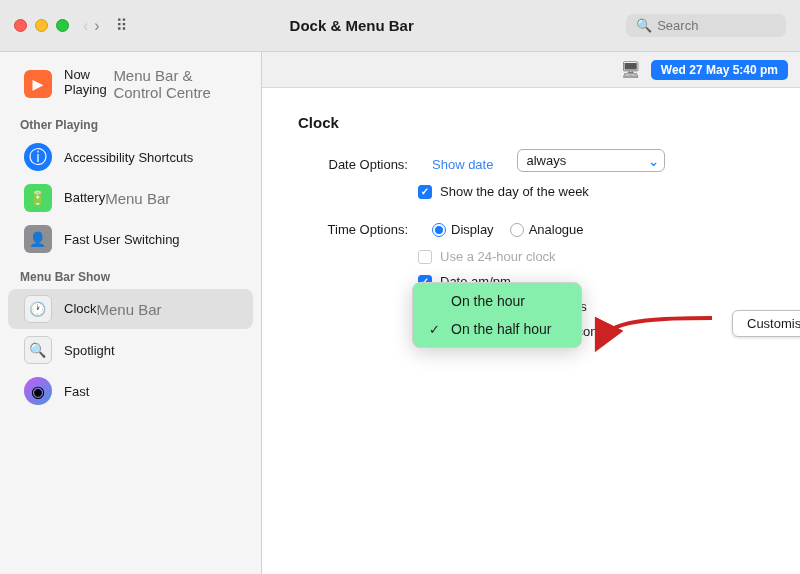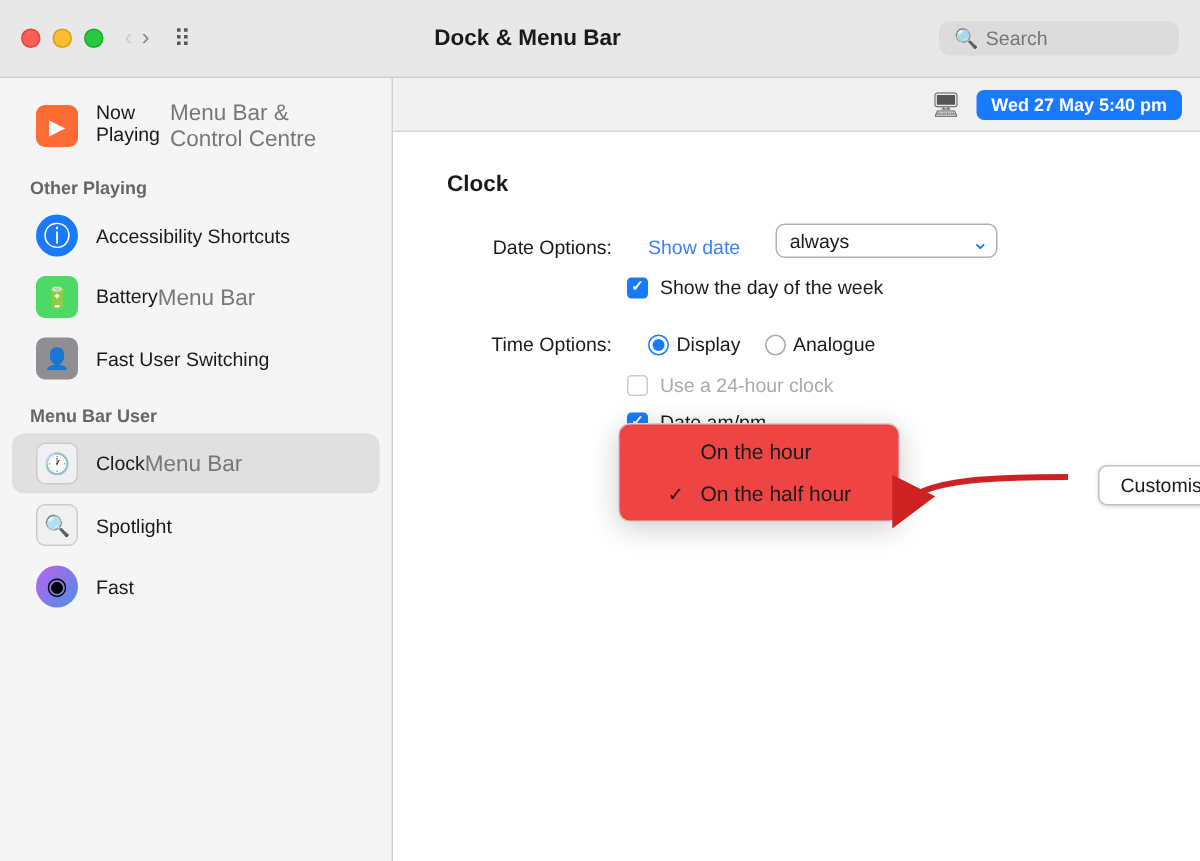--- a/index.html
+++ b/index.html
@@ -366,26 +366,26 @@
 
     
     .dropdown-overlay {
       position: absolute;
       top: 230px;
       left: 150px;
       z-index: 100;
     }
 
     .dropdown-menu {
-      background: #ef4444;
+      background: #86efac;
       border: 1px solid #d0d0d0;
       border-radius: 8px;
       box-shadow: 0 4px 20px rgba(0,0,0,0.2);
       min-width: 170px;
-      padding: 4px 16px;
+      padding: 4px 0;
     }
 
     .dropdown-item {
       padding: 6px 16px;
       font-size: 14px;
       color: #1a1a1a;
       cursor: pointer;
       display: flex;
       align-items: center;
       gap: 8px;
@@ -487,21 +487,21 @@
       </div>
     </div>
 
     <div class="sidebar-item">
       <div class="sidebar-item-icon icon-fast-user" style="background:#8e8e93; border-radius:6px; color:white;">👤</div>
       <div class="sidebar-item-text">
         <span class="sidebar-item-label">Fast User Switching</span>
       </div>
     </div>
 
-    <div class="sidebar-section-header">Menu Bar User</div>
+    <div class="sidebar-section-header">Menu Bar Show</div>
 
     <div class="sidebar-item active">
       <div class="sidebar-item-icon icon-clock">🕐</div>
       <div class="sidebar-item-text">
         <span class="sidebar-item-label">Clock</span>
         <span class="sidebar-item-sublabel">Menu Bar</span>
       </div>
     </div>
 
     <div class="sidebar-item">

